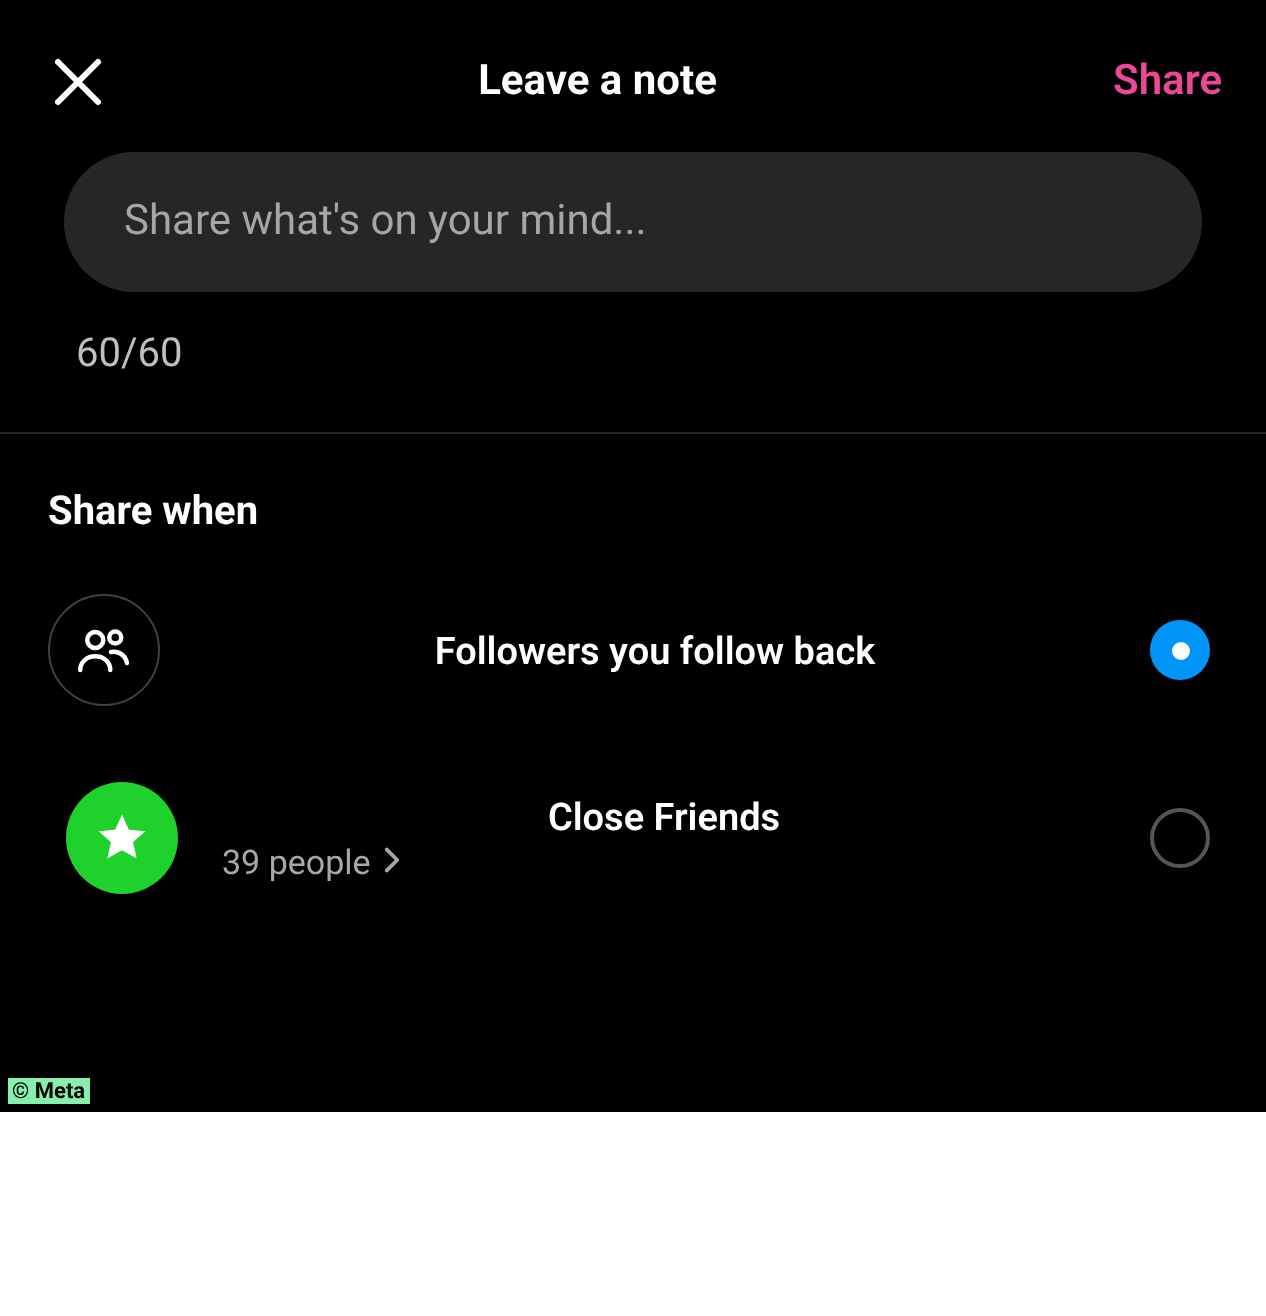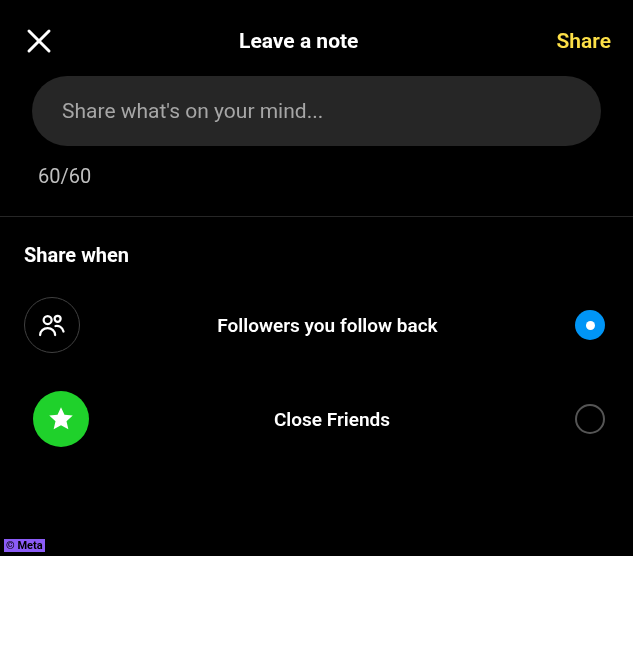--- a/index.html
+++ b/index.html
@@ -2,41 +2,41 @@
 <html><head>
 <meta charset="utf-8">
 <style>
   * { box-sizing: border-box; margin: 0; padding: 0; font-family: -apple-system, BlinkMacSystemFont, "Segoe UI", Roboto, Helvetica, Arial, sans-serif; }
   html, body { width: 633px; height: 658px; background: #fff; }
   .app { width: 633px; height: 556px; background: #000; color: #fff; position: relative; overflow: hidden; }
   .header { display: flex; align-items: center; justify-content: space-between; padding: 24px 22px 18px 22px; }
   .close-btn { width: 34px; height: 34px; display: flex; align-items: center; justify-content: center; cursor: pointer; }
   .close-btn svg { width: 30px; height: 30px; stroke: #fff; stroke-width: 2.4; stroke-linecap: round; }
   .title { font-size: 21px; font-weight: 700; color: #fff; }
-  .share-btn { font-size: 21px; font-weight: 600; color: #fde047; margin-left: 15px; }
+  .share-btn { font-size: 21px; font-weight: 600; color: #ec4899; margin-left: 15px; }
   .desc { text-align: center; font-size: 17px; line-height: 1.35; color: #e6e6e6; padding: 30px 28px 26px 28px; }
   .compose-wrap { padding: 0 32px; }
   .compose { background: #262626; border-radius: 36px; height: 70px; display: flex; align-items: center; padding: 0 30px; }
   .compose-placeholder { font-size: 21px; color: #a6a6a6; }
   .counter { font-size: 20px; color: #bfbfbf; padding: 18px 6px 0 6px; }
   .divider { border: none; border-top: 1px solid #262626; margin-top: 28px; }
   .section-title { font-size: 20px; font-weight: 700; padding: 26px 24px 22px 24px; }
   .option-row { display: flex; align-items: center; padding: 8px 28px 8px 24px; gap: 22px; cursor: pointer; text-align: center; }
   .option-row + .option-row { margin-top: 22px; padding-left: 33px; }
   .icon-circle { width: 56px; height: 56px; border-radius: 50%; display: flex; align-items: center; justify-content: center; flex-shrink: 0; }
   .icon-outline { border: 1px solid #404040; background: #000; }
   .icon-green { background: #1fd12b; }
   .option-text { flex: 1; display: flex; flex-direction: column; justify-content: center; }
   .option-label { font-size: 19px; font-weight: 600; color: #fff; }
   .option-sub { font-size: 17px; color: #a8a8a8; display: flex; align-items: center; gap: 6px; margin-top: 2px; }
   .radio { width: 30px; height: 30px; border-radius: 50%; flex-shrink: 0; display: flex; align-items: center; justify-content: center; }
   .radio-selected { background: #0095f6; }
   .radio-selected::after { content: ""; width: 9px; height: 9px; background: #fff; border-radius: 50%; }
   .radio-unselected { border: 2px solid #555; }
-  .footer-credit { position: absolute; left: 4px; bottom: 4px; font-size: 11px; font-weight: 700; color: #000; background: #8b5cf6; padding: 0 2px; }
+  .footer-credit { position: absolute; left: 4px; bottom: 4px; font-size: 11px; font-weight: 700; color: #000; background: #86efac; padding: 0 2px; }
   .chevron svg { width: 10px; height: 14px; stroke: #a8a8a8; stroke-width: 2.2; fill: none; stroke-linecap: round; stroke-linejoin: round; }
   .people-icon svg { width: 30px; height: 30px; }
   .star-icon svg { width: 30px; height: 30px; }
 </style>
 </head>
 <body>
 
 <div class="app">
 
   <div class="header">
@@ -78,18 +78,26 @@
   </div>
 
   <div class="option-row">
     <div class="icon-circle icon-green star-icon">
       <svg viewBox="0 0 24 24">
           <path fill="#fff" d="M12 2.6l2.77 6.06 6.63.6-5 4.45 1.48 6.5L12 16.9l-5.88 3.3 1.48-6.5-5-4.45 6.63-.6L12 2.6z"></path>
         </svg>
     </div>
     <div class="option-text">
       <div class="option-label">Close Friends</div>
+      <div class="option-sub">
+        <span>39 people</span>
+        <span class="chevron">
+          <svg viewBox="0 0 10 16">
+              <polyline points="2,2 8,8 2,14"></polyline>
+            </svg>
+        </span>
+      </div>
     </div>
     <div class="radio radio-unselected"></div>
   </div>
 
   <div class="footer-credit">© Meta</div>
 </div>
 
 </body></html>

